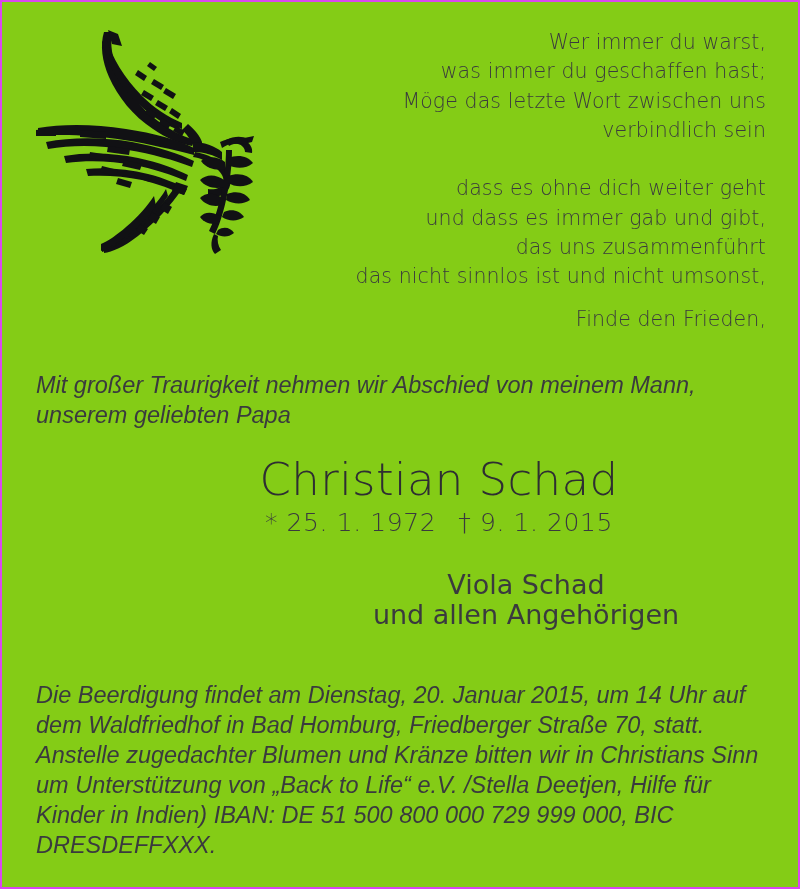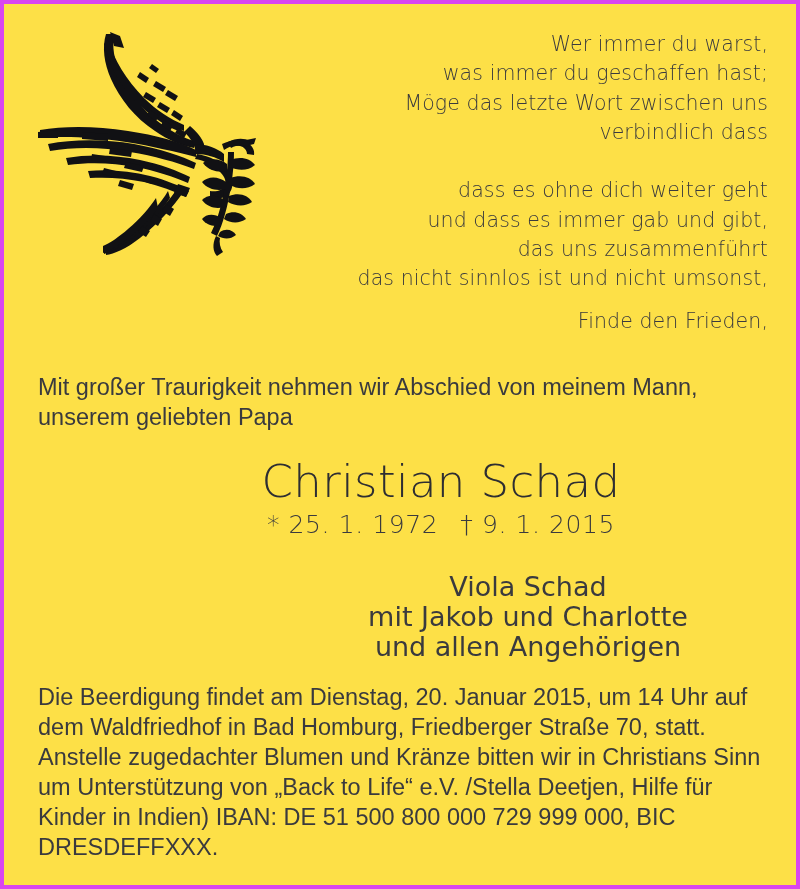--- a/index.html
+++ b/index.html
@@ -8,22 +8,22 @@
     background: #ffffff;
   }
   body {
     font-family: "DejaVu Sans", sans-serif;
   }
   .notice {
     position: relative;
     width: 800px;
     height: 889px;
     box-sizing: border-box;
-    background: #fde047;
-    border: 4px solid #d946ef;
+    background: #84cc16;
+    border: 2px solid #d946ef;
     overflow: hidden;
   }
   .inner {
     position: absolute;
     left: 0; top: 0;
     width: 794px;
     height: 883px;
   }
 
   
@@ -66,20 +66,21 @@
     position: absolute;
     left: 34px;
     width: 730px;
     color: #3a3a3e;
     font-family: "Liberation Sans Narrow", "Liberation Sans", sans-serif;
     font-stretch: condensed;
     font-size: 23.5px;
     line-height: 30px;
     text-align: justify;
     font-weight: 300;
+    font-style: italic;
   }
   .body-text p { margin: 0; }
   .body-text p:last-child { text-align: left; }
 
   #intro-paragraph { top: 368px; }
   #details-paragraph { top: 678px; }
 
   
   .name-block {
     position: absolute;
@@ -212,21 +213,21 @@
             <path d="M186 206 C192 202 199 204 202 209 C196 214 189 213 184 210 Z"></path>
             <path d="M182 210 C178 218 179 226 183 230 L189 226 C186 222 185 216 186 212 Z"></path>
           </g>
         </svg>
       </div>
 
       <div class="poem">
         <span>Wer immer du warst,</span><br>
         <span>was immer du geschaffen hast;</span><br>
         <span>Möge das letzte Wort zwischen uns</span><br>
-        <span>verbindlich dass</span><br>
+        <span>verbindlich sein</span><br>
         <br>
         <span>dass es ohne dich weiter geht</span><br>
         <span>und dass es immer gab und gibt,</span><br>
         <span>das uns zusammenführt</span><br>
         <span>das nicht sinnlos ist und nicht umsonst,</span>
         <span class="gap"></span>
         <span>Finde den Frieden,</span><br>
       </div>
     </div>
 
@@ -236,21 +237,20 @@
 
     <div class="name-block">
       <span class="deceased-name">Christian Schad</span>
       <span class="life-dates">
         <span>* 25. 1. 1972</span><span class="sep"></span><span>† 9. 1. 2015</span>
       </span>
     </div>
 
     <div class="survivors">
       <span>Viola Schad</span>
-      <span>mit Jakob und Charlotte</span>
       <span>und allen Angehörigen</span>
     </div>
 
     <div class="body-text" id="details-paragraph">
       <p>Die Beerdigung findet am Dienstag, 20. Januar 2015, um 14 Uhr auf dem Waldfriedhof in Bad Homburg, Friedberger Straße 70, statt. Anstelle zugedachter Blumen und Kränze bitten wir in Christians Sinn um Unterstützung von „Back to Life“ e.V. /Stella Deetjen, Hilfe für Kinder in Indien) IBAN: DE 51 500 800 000 729 999 000, BIC DRESDEFFXXX.</p>
     </div>
 
   </div>
 </div>
 

